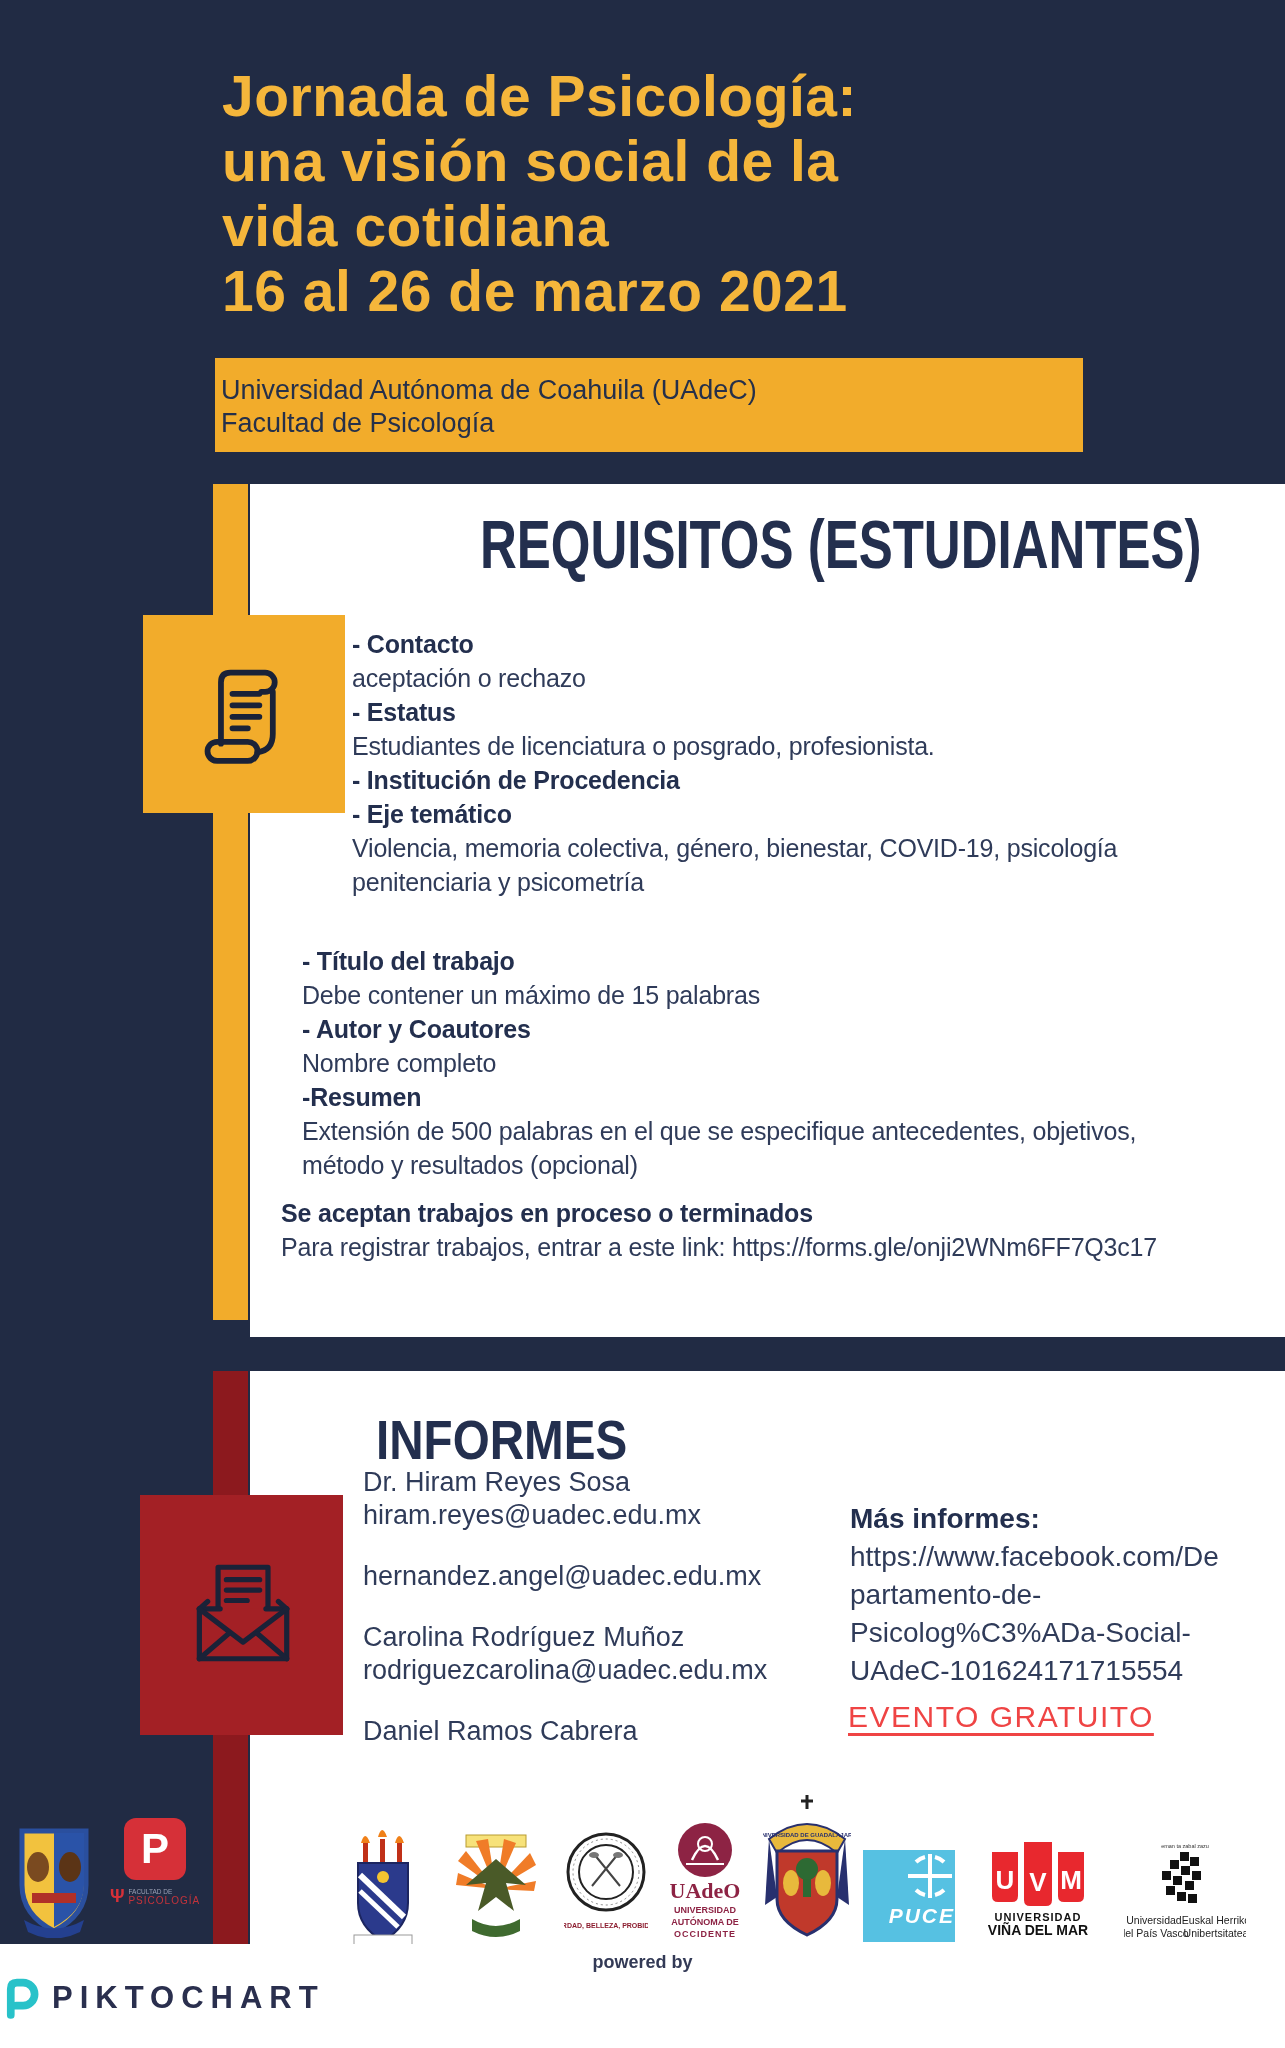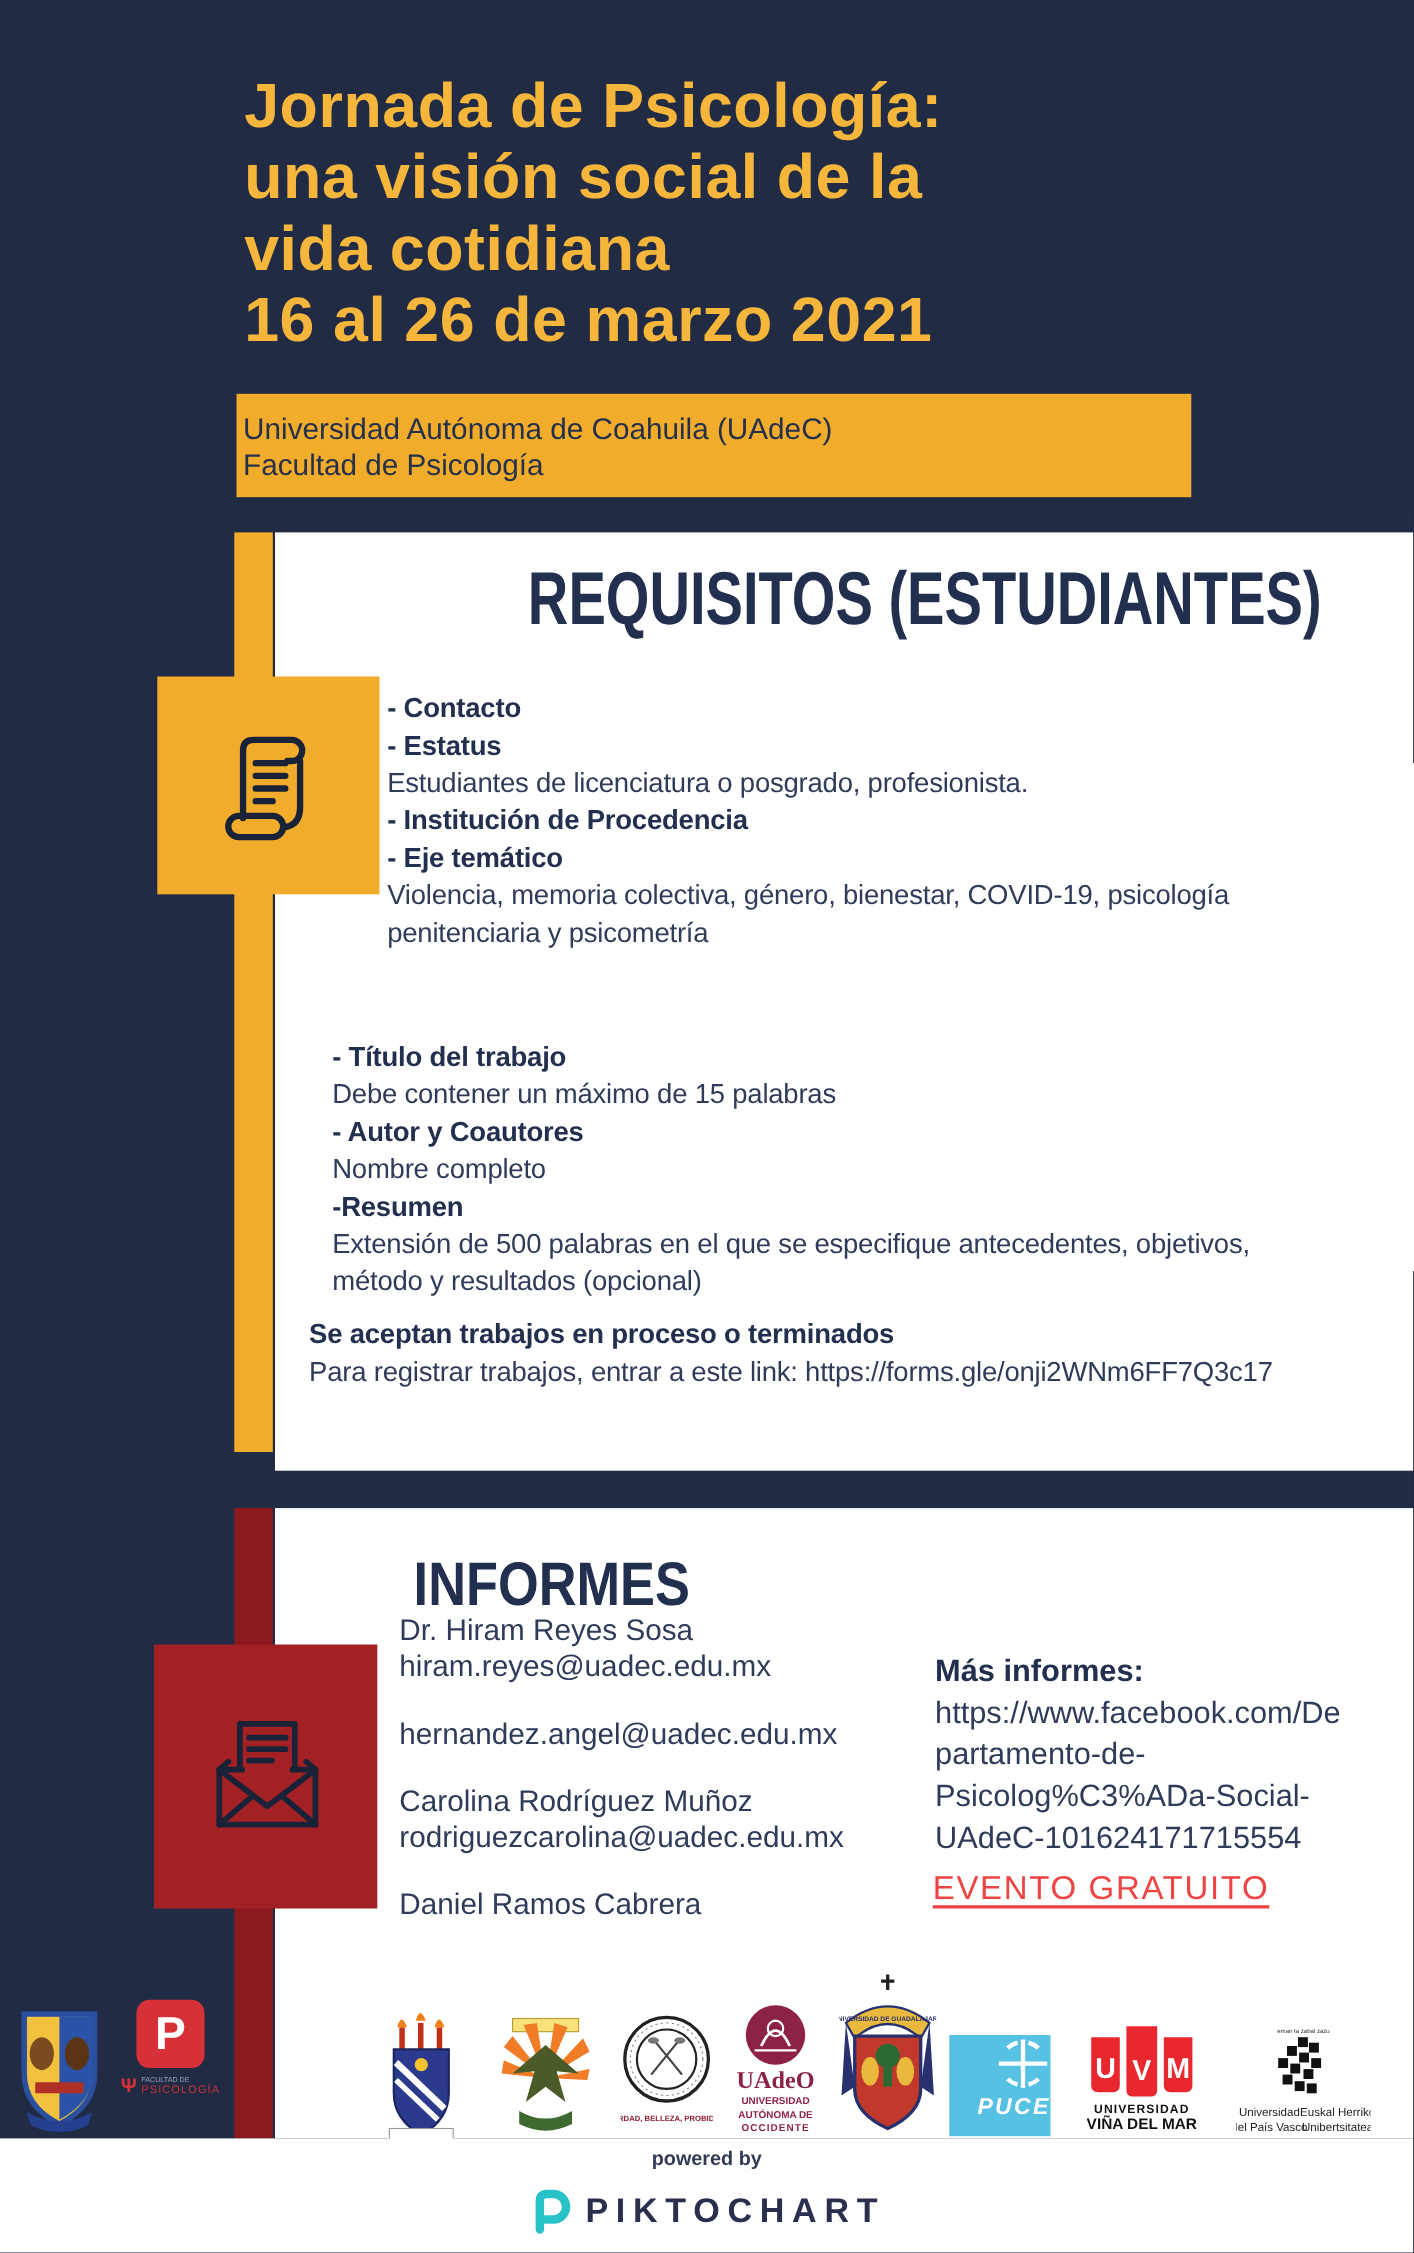--- a/index.html
+++ b/index.html
@@ -45,21 +45,21 @@
   .facpsi{left:119px;top:1818px;width:72px;text-align:center;}
   .facpsi .psq{width:62px;height:62px;margin:0 auto;background:#D63038;border-radius:12px;
                color:#fff;font-size:42px;font-weight:800;line-height:62px;}
   .facpsi .prow{display:flex;align-items:center;justify-content:center;gap:4px;margin-top:6px;}
   .facpsi .psi{color:#D63038;font-size:18px;font-weight:700;}
   .facpsi .l1{font-size:6.5px;color:#9AA0B5;text-align:left;}
   .facpsi .l2{font-size:10px;color:#C4333B;letter-spacing:1px;text-align:left;}
   
   .footer{left:0;top:1944px;width:1285px;height:104px;background:#FFFFFF;text-align:center;}
   .poweredby{font-size:18px;font-weight:700;color:#333A56;padding-top:8px;}
-  .brandrow{display:flex;align-items:center;justify-content:center;gap:12px;margin-top:14px;}
+  .brandrow{display:flex;align-items:center;gap:12px;margin-top:2px;}
   .brand{font-size:31px;font-weight:800;letter-spacing:7px;color:#2A2F4E;}
 </style>
 </head>
 <body>
 
 <div class="poster">
 
   <div class="abs title">
     <div>Jornada de Psicología:</div>
     <div>una visión social de la</div>
@@ -82,20 +82,21 @@
         <rect x="12" y="86" width="52" height="20" rx="10"></rect>
         <path d="M38,36 H66 M38,48 H66 M38,60 H66 M38,72 H54"></path>
       </svg>
     </span>
   </div>
 
   <div class="abs req-heading">REQUISITOS (ESTUDIANTES)</div>
 
   <div class="abs tblock" id="block1">
     <div class="b">- Contacto</div>
+    <div>aceptación o rechazo</div>
     <div class="b">- Estatus</div>
     <div>Estudiantes de licenciatura o posgrado, profesionista.</div>
     <div class="b">- Institución de Procedencia</div>
     <div class="b">- Eje temático</div>
     <div>Violencia, memoria colectiva, género, bienestar, COVID-19, psicología</div>
     <div>penitenciaria y psicometría</div>
   </div>
 
   <div class="abs tblock" id="block2">
     <div class="b">- Título del trabajo</div>

